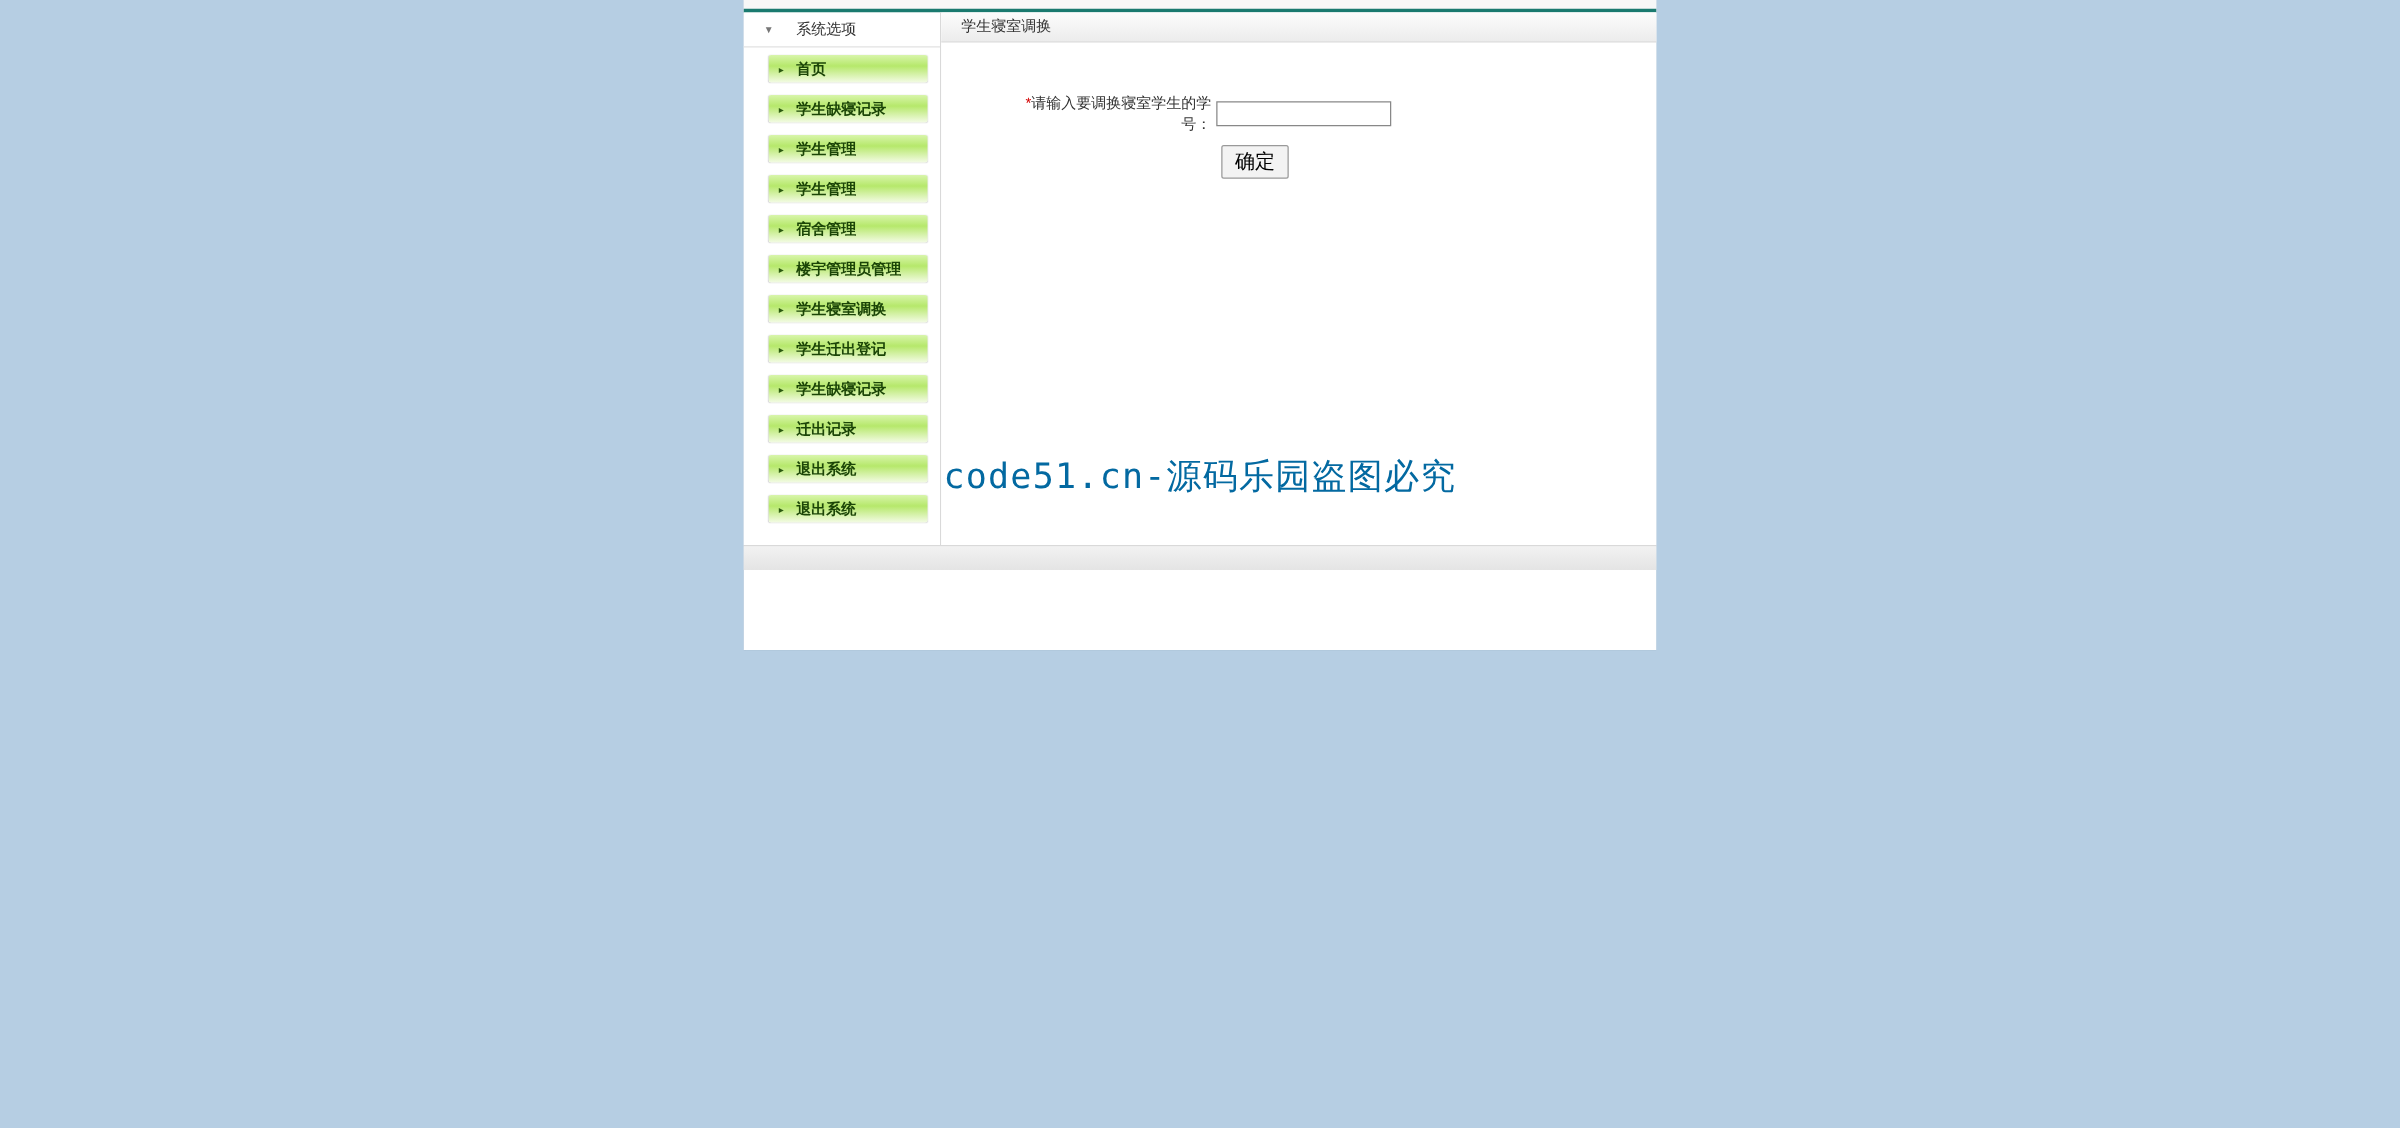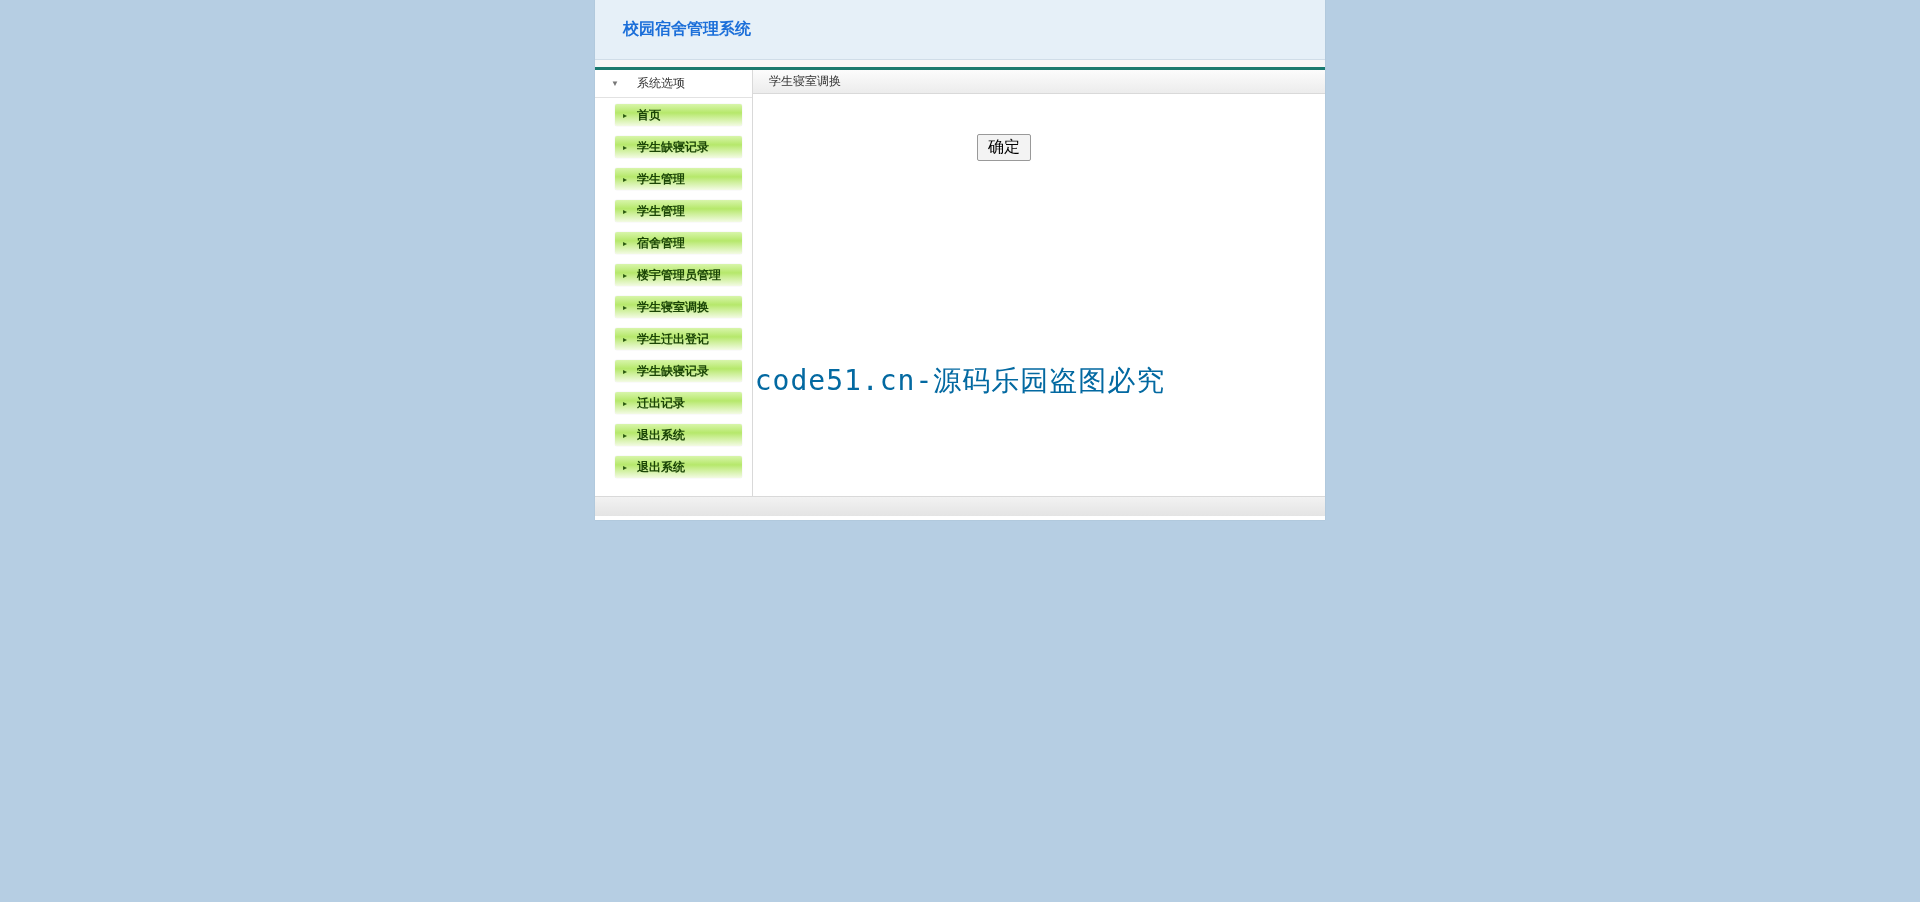--- a/index.html
+++ b/index.html
@@ -154,23 +154,20 @@
     letter-spacing: 1px;
     font-family: "SimSun", monospace;
     pointer-events: none;
   }
 </style>
 </head>
 <body>
 
 <div class="app-container">
 
-  <div class="header">
-    <div class="header-title">校园宿舍管理系统</div>
-  </div>
 
   <div class="divider-top"></div>
 
   <div class="body-row">
 
     <div class="sidebar">
       <div class="sidebar-header">
         <span class="sidebar-header-arrow">▼</span>
         <span class="sidebar-header-label">系统选项</span>
       </div>
@@ -222,20 +219,26 @@
           <li class="menu-item">
             <span class="menu-item-arrow">▸</span>
             <span class="menu-item-label">退出系统</span>
           </li>
         </ul>
     </div>
 
     <div class="content">
       <div class="content-header">学生寝室调换</div>
       <div class="form-area">
+        <div class="form-row">
+          <label class="form-label">
+            <span class="req">*</span><span>请输入要调换寝室学生的学号：</span>
+          </label>
+          <input type="text" class="form-input" style="">
+        </div>
         <div class="form-btn-row">
           <button class="submit-btn">确定</button>
         </div>
       </div>
     </div>
 
   </div>
 
   <div class="footer-strip"></div>
 </div>

